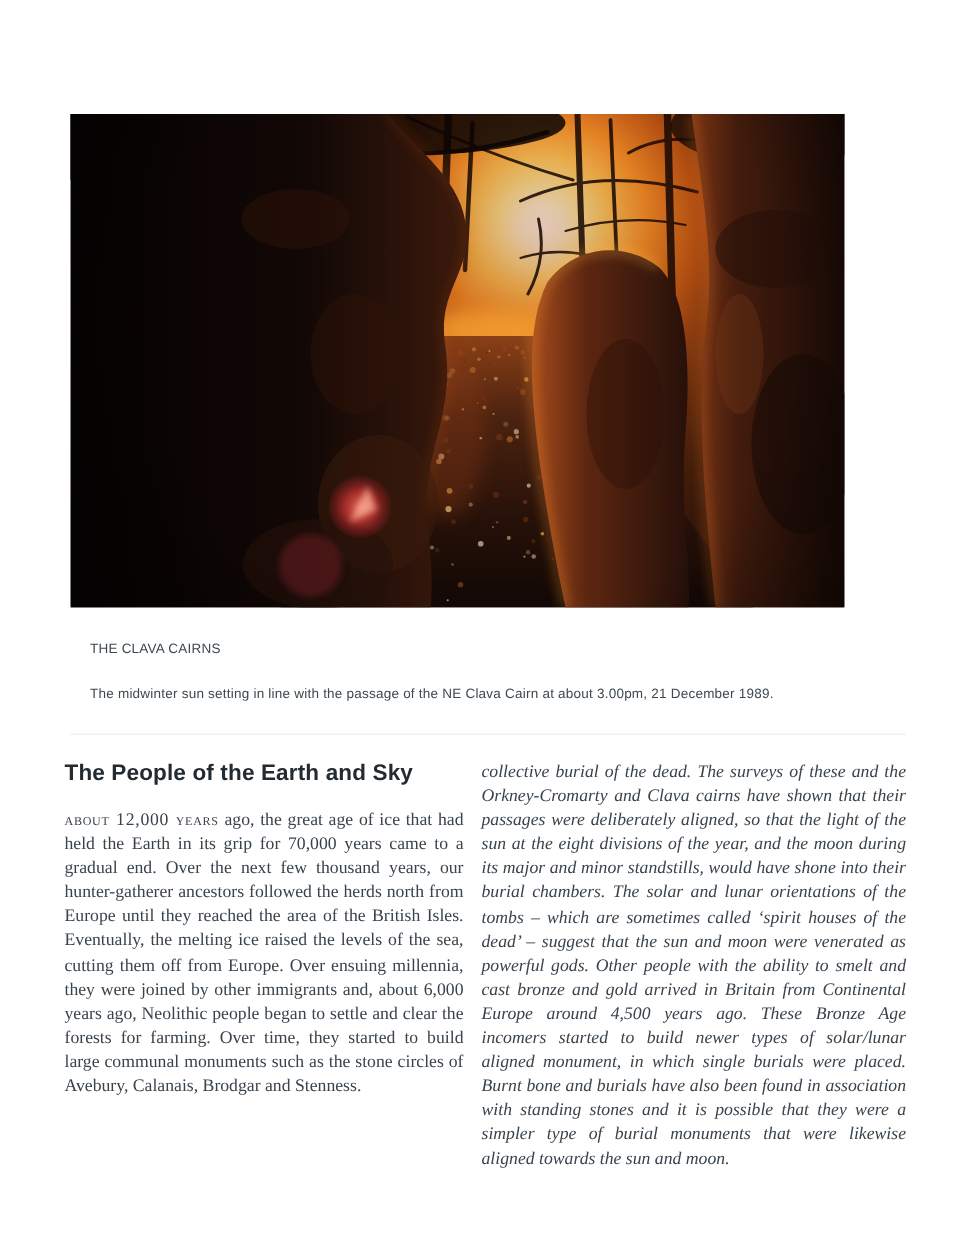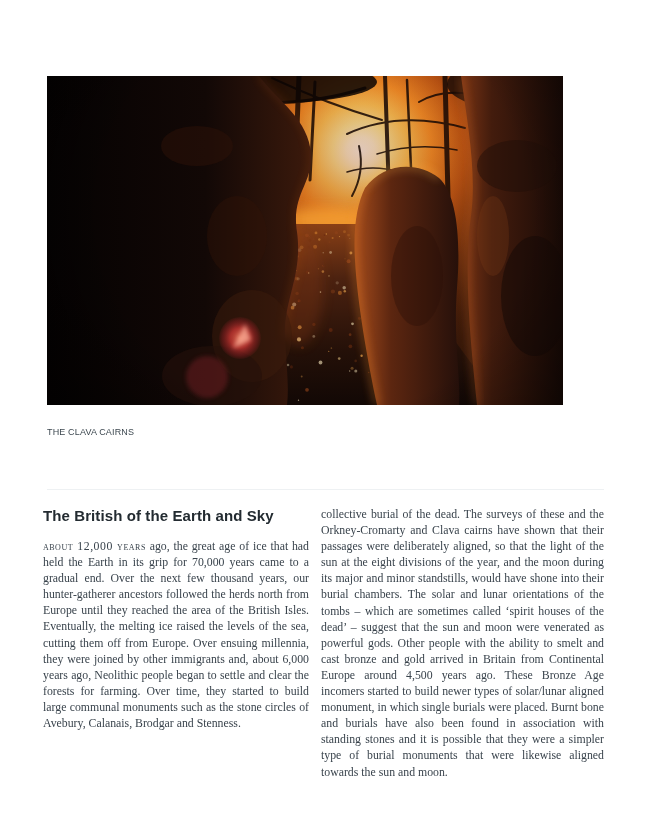--- a/index.html
+++ b/index.html
@@ -1,26 +1,26 @@
 <!DOCTYPE html>
 <html lang="en"><head>
 <meta charset="utf-8">
 <style>
   html,body{margin:0;padding:0;background:#ffffff;}
   .page{position:relative;width:645px;height:835px;background:#ffffff;overflow:hidden;
         font-family:"Liberation Sans",sans-serif;}
   .photo{position:absolute;left:47px;top:76px;width:516px;height:329px;margin:0;}
   .photo svg{display:block;}
-  .caption{position:absolute;left:47px;top:425px;width:557px;
+  .caption{position:absolute;left:60px;top:425px;width:557px;
            font:9px/14px "Liberation Sans",sans-serif;color:#3d4850;letter-spacing:.15px;}
   .caption-desc{margin-top:16px;}
   .rule{position:absolute;left:47px;top:489px;width:557px;height:1px;background:#eef1f3;}
   .article{position:absolute;left:43px;top:506px;width:561px;display:flex;align-items:flex-start;}
   .col-left{width:266px;margin-right:12px;}
-  .col-right{width:283px;}
+  .col-right{width:283px;font-style:italic;}
   .article h1{margin:0 0 13px 0;font:bold 15px/19px "Liberation Sans",sans-serif;
               color:#232b31;letter-spacing:.1px;}
   .article p{margin:0;font-family:"Liberation Serif",serif;font-size:11.8px;line-height:16.1px;
              color:#39434c;text-align:justify;hyphens:auto;}
   .para-indent{text-indent:13px;}
   .smallcaps{font-variant:small-caps;letter-spacing:.5px;margin-top:12px;}
 </style>
 </head>
 <body>
 
@@ -281,27 +281,28 @@
         <path d="M186,272 L198,248 L204,264 Z" fill="#ffb09a" opacity="0.75" filter="url(#b2)"></path>
         <circle cx="160" cy="301" r="21" fill="#86222a" opacity="0.4" filter="url(#b2)"></circle>
       </g>
 
       <rect x="0" y="0" width="516" height="329" fill="url(#vignG)"></rect>
     </svg>
   </figure>
 
   <div class="caption">
     <div>THE CLAVA CAIRNS</div>
+    <div class="caption-desc">The midwinter sun setting in line with the passage of the NE Clava Cairn at about 3.00pm, 21 December 1989.</div>
   </div>
 
   <div class="rule"></div>
 
   <div class="article">
     <div class="col-left">
-      <h1>The British of the Earth and Sky</h1>
+      <h1>The People of the Earth and Sky</h1>
       <p><span class="smallcaps">about 12,000 years</span><span> ago, the great age of ice that had held the Earth in its grip for 70,000 years came to a gradual end. Over the next few thousand years, our hunter-gatherer ancestors followed the herds north from Europe until they reached the area of the British Isles. Eventually, the melting ice raised the levels of the sea, cutting them off from Europe. Over ensuing millennia, they were joined by other immigrants and, about 6,000 years ago, Neolithic people began to settle and clear the forests for farming. Over time, they started to build large communal monuments such as the stone circles of Avebury, Calanais, Brodgar and Stenness.</span></p>
     </div>
     <div class="col-right">
       <p>collective burial of the dead. The surveys of these and the Orkney-Cromarty and Clava cairns have shown that their passages were deliberately aligned, so that the light of the sun at the eight divisions of the year, and the moon during its major and minor standstills, would have shone into their burial chambers. The solar and lunar orientations of the tombs – which are sometimes called ‘spirit houses of the dead’ – suggest that the sun and moon were venerated as powerful gods. Other people with the ability to smelt and cast bronze and gold arrived in Britain from Continental Europe around 4,500 years ago. These Bronze Age incomers started to build newer types of solar/lunar aligned monument, in which single burials were placed. Burnt bone and burials have also been found in association with standing stones and it is possible that they were a simpler type of burial monuments that were likewise aligned towards the sun and moon.</p>
     </div>
   </div>
 
 </div>
 
 </body></html>

